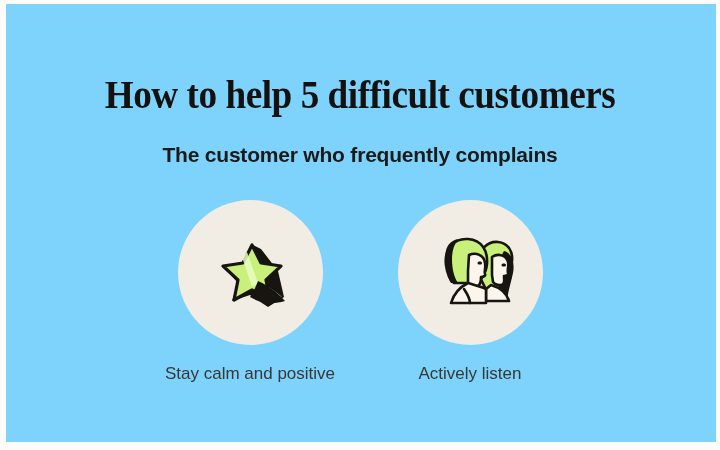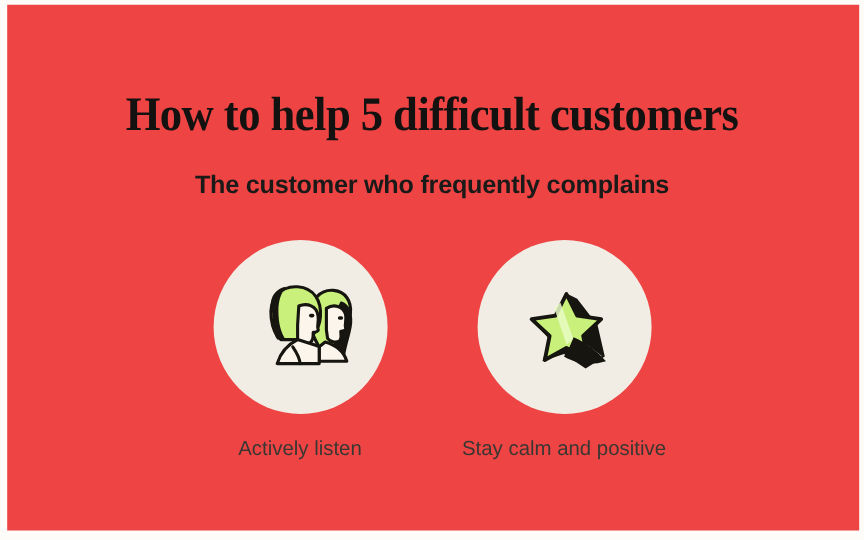--- a/index.html
+++ b/index.html
@@ -10,21 +10,21 @@
     width: 720px;
     height: 450px;
     overflow: hidden;
     background: #fdf9f2;
     font-family: "Liberation Sans", sans-serif;
   }
   #slide {
     position: relative;
     width: 720px;
     height: 450px;
-    background: #ef4444;
+    background: #7dd3fc;
     box-sizing: border-box;
     overflow: hidden;
   }
   
   #frame-edge {
     position: absolute;
     left: 0; top: 0;
     width: 720px; height: 450px;
     box-sizing: border-box;
     border-left: 6px solid #fefcf8;
@@ -112,20 +112,40 @@
   <h1 id="title">How to help 5 difficult customers</h1>
 
   <h2 id="subtitle">The customer who frequently complains</h2>
 
   <div id="cards">
 
     <div class="card">
       <div class="icon-circle">
         <span>
           <svg width="104" height="104" viewBox="0 0 104 104">
+
+            <path d="M63 28 L80 50 L86 76 L70 86 L52 74 L34 80 L40 62 L26 46 L46 41 L55 24 Z" fill="#17150f"></path>
+            <path d="M62 30 C74 40 82 56 84 74 C72 66 58 58 46 56 C54 48 58 38 62 30 Z" fill="#17150f"></path>
+            <path d="M48 54 C60 58 74 68 84 76 C70 72 56 66 46 60 Z" fill="#fbf5ec"></path>
+
+            <path d="M54 24 L63 42 L83 45 L68 59 L72 79 L54 69 L36 79 L40 59 L25 45 L45 42 Z" fill="#c8f07a" stroke="#17150f" stroke-width="3.2" stroke-linejoin="round"></path>
+
+            <path d="M49 31 L60 62 L54 66 L44 36 Z" fill="#e9fbc4" opacity="0.85"></path>
+
+            <path d="M60 60 C70 64 80 72 87 80 C74 84 62 82 52 76 C56 70 58 65 60 60 Z" fill="#17150f"></path>
+          </svg>
+        </span>
+      </div>
+      <div class="card-label">Stay calm and positive</div>
+    </div>
+
+    <div class="card">
+      <div class="icon-circle">
+        <span>
+          <svg width="104" height="104" viewBox="0 0 104 104">
             <g stroke="#17150f" stroke-width="2.6" stroke-linejoin="round" stroke-linecap="round">
 
               <path d="M60 44 C60 28 70 20 80 21 C90 22 95 30 94 40
                        C93 48 90 52 88 58 L88 72 L70 72 C66 64 60 56 60 44 Z" fill="#c8f07a"></path>
 
               <path d="M86 30 C94 32 97 42 95 52 C93 62 90 70 89 80 L78 80
                        C80 68 82 56 82 44 C82 38 84 33 86 30 Z" fill="#17150f" stroke="none"></path>
 
               <path d="M74 36 C80 32 88 34 90 41 C91 46 89 49 90 52
                        C91 54 88 55 86 55 C86 58 87 61 85 63
@@ -151,35 +171,15 @@
               <path d="M61 42 L62.5 42" stroke-width="3"></path>
 
               <path d="M46 68 C50 74 52 78 52 82" fill="none"></path>
             </g>
           </svg>
         </span>
       </div>
       <div class="card-label">Actively listen</div>
     </div>
 
-    <div class="card">
-      <div class="icon-circle">
-        <span>
-          <svg width="104" height="104" viewBox="0 0 104 104">
-
-            <path d="M63 28 L80 50 L86 76 L70 86 L52 74 L34 80 L40 62 L26 46 L46 41 L55 24 Z" fill="#17150f"></path>
-            <path d="M62 30 C74 40 82 56 84 74 C72 66 58 58 46 56 C54 48 58 38 62 30 Z" fill="#17150f"></path>
-            <path d="M48 54 C60 58 74 68 84 76 C70 72 56 66 46 60 Z" fill="#fbf5ec"></path>
-
-            <path d="M54 24 L63 42 L83 45 L68 59 L72 79 L54 69 L36 79 L40 59 L25 45 L45 42 Z" fill="#c8f07a" stroke="#17150f" stroke-width="3.2" stroke-linejoin="round"></path>
-
-            <path d="M49 31 L60 62 L54 66 L44 36 Z" fill="#e9fbc4" opacity="0.85"></path>
-
-            <path d="M60 60 C70 64 80 72 87 80 C74 84 62 82 52 76 C56 70 58 65 60 60 Z" fill="#17150f"></path>
-          </svg>
-        </span>
-      </div>
-      <div class="card-label">Stay calm and positive</div>
-    </div>
-
 
   </div>
 </div>
 
 </body></html>

